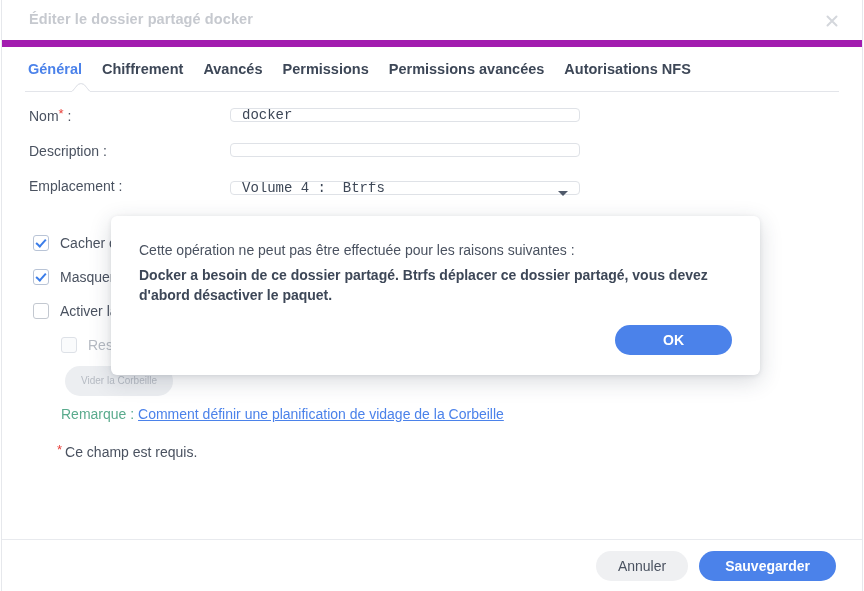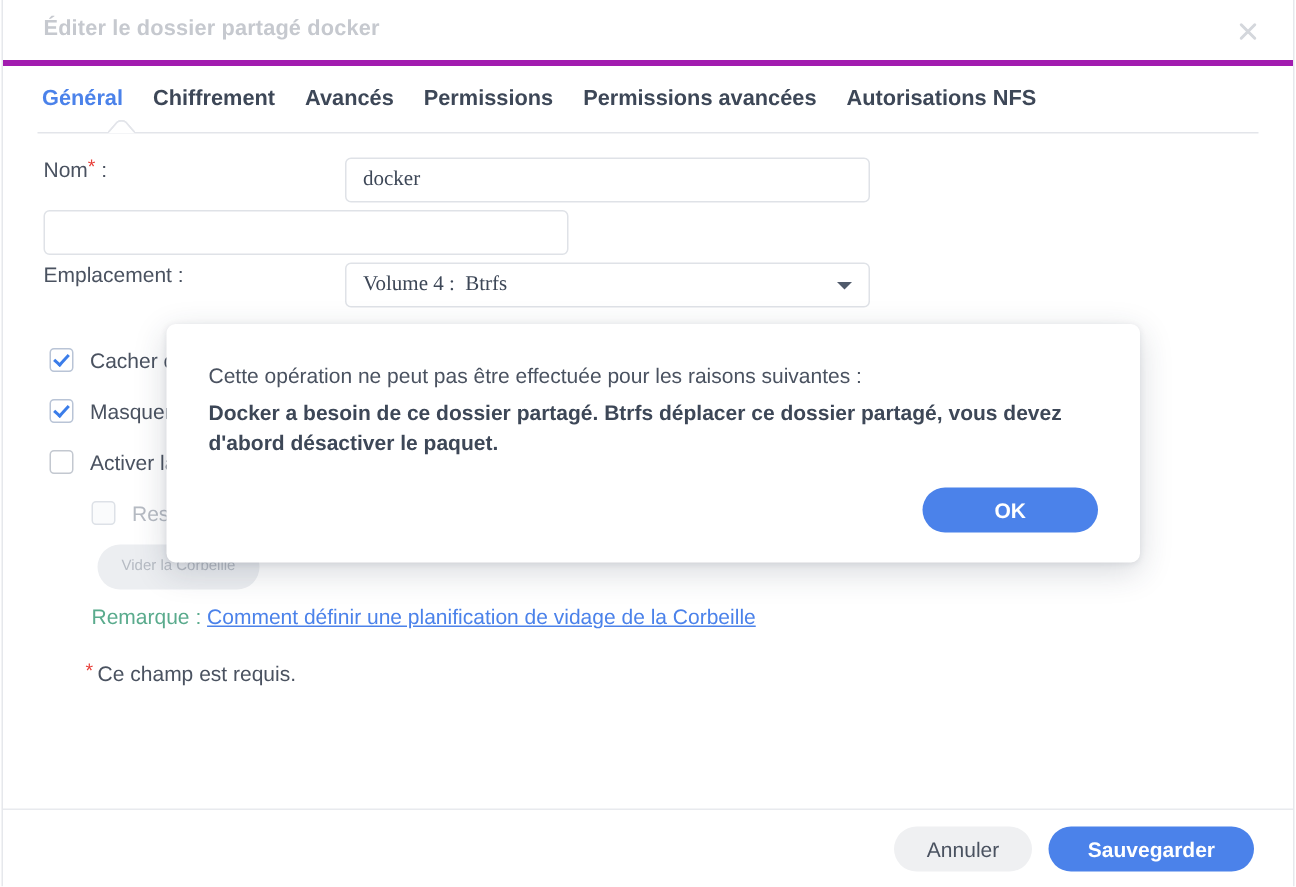--- a/index.html
+++ b/index.html
@@ -25,21 +25,21 @@
     height: 591px;
     background: #ffffff;
     border-left: 1px solid #e6e8ec;
     border-right: 1px solid #e6e8ec;
     box-sizing: border-box;
   }
 
   .titlebar {
     position: relative;
     height: 40px;
-    border-bottom: 4px solid #a21caf;
+    border-bottom: 7px solid #a21caf;
     background: #fff;
   }
   .titlebar-text {
     position: absolute;
     left: 27px;
     top: 11px;
     font-size: 14.5px;
     font-weight: bold;
     color: #c6c9cf;
     letter-spacing: 0.1px;
@@ -109,30 +109,30 @@
     white-space: nowrap;
   }
   .req-star {
     color: #e8403a;
     font-size: 13px;
     vertical-align: top;
     line-height: 12px;
   }
   .field {
     width: 350px;
-    height: 30px;
+    height: 14px;
     border: 1px solid #dfe2e7;
     border-radius: 4px;
     background: #fff;
     box-sizing: border-box;
     font-size: 14px;
     color: #3d4757;
     padding: 0 11px;
     outline: none;
-    font-family: Liberation Serif, serif;
+    font-family: Liberation Mono, monospace;
   }
   .field::placeholder { color: #b9bec6; }
   .select-wrap {
     position: relative;
     width: 350px;
     height: 30px;
   }
   .select-wrap .field {
     width: 350px;
     padding-right: 28px;
@@ -343,20 +343,21 @@
   </div>
 
   <div class="form">
 
     <div class="row">
       <div class="row-label"><span>Nom</span><span class="req-star">*</span> <span>:</span></div>
       <input class="field" type="text" value="docker" style="">
     </div>
 
     <div class="row">
+      <div class="row-label">Description :</div>
       <input class="field" type="text" value="" style="">
     </div>
 
     <div class="row">
       <div class="row-label">Emplacement :</div>
       <div class="select-wrap">
         <input class="field" type="text" readonly="" value="Volume 4 :  Btrfs" style="">
         <span class="caret"></span>
       </div>
     </div>

